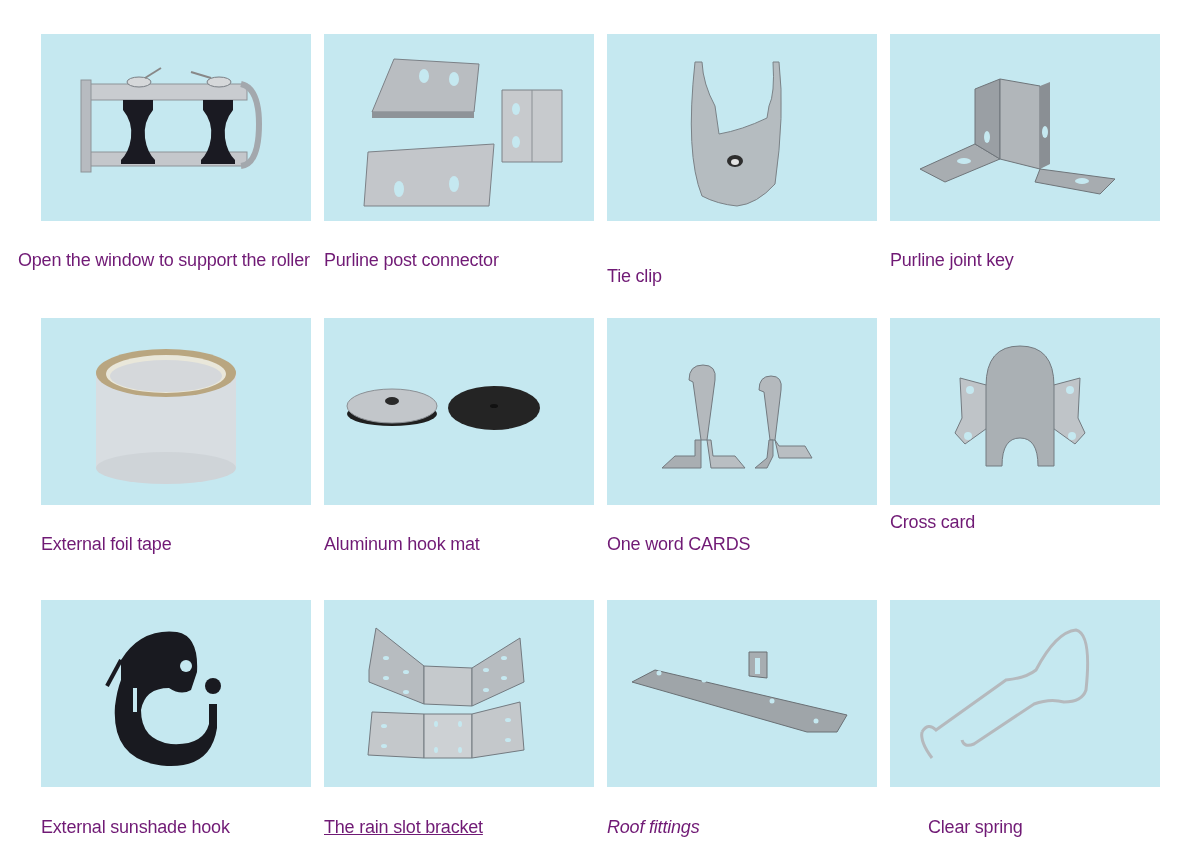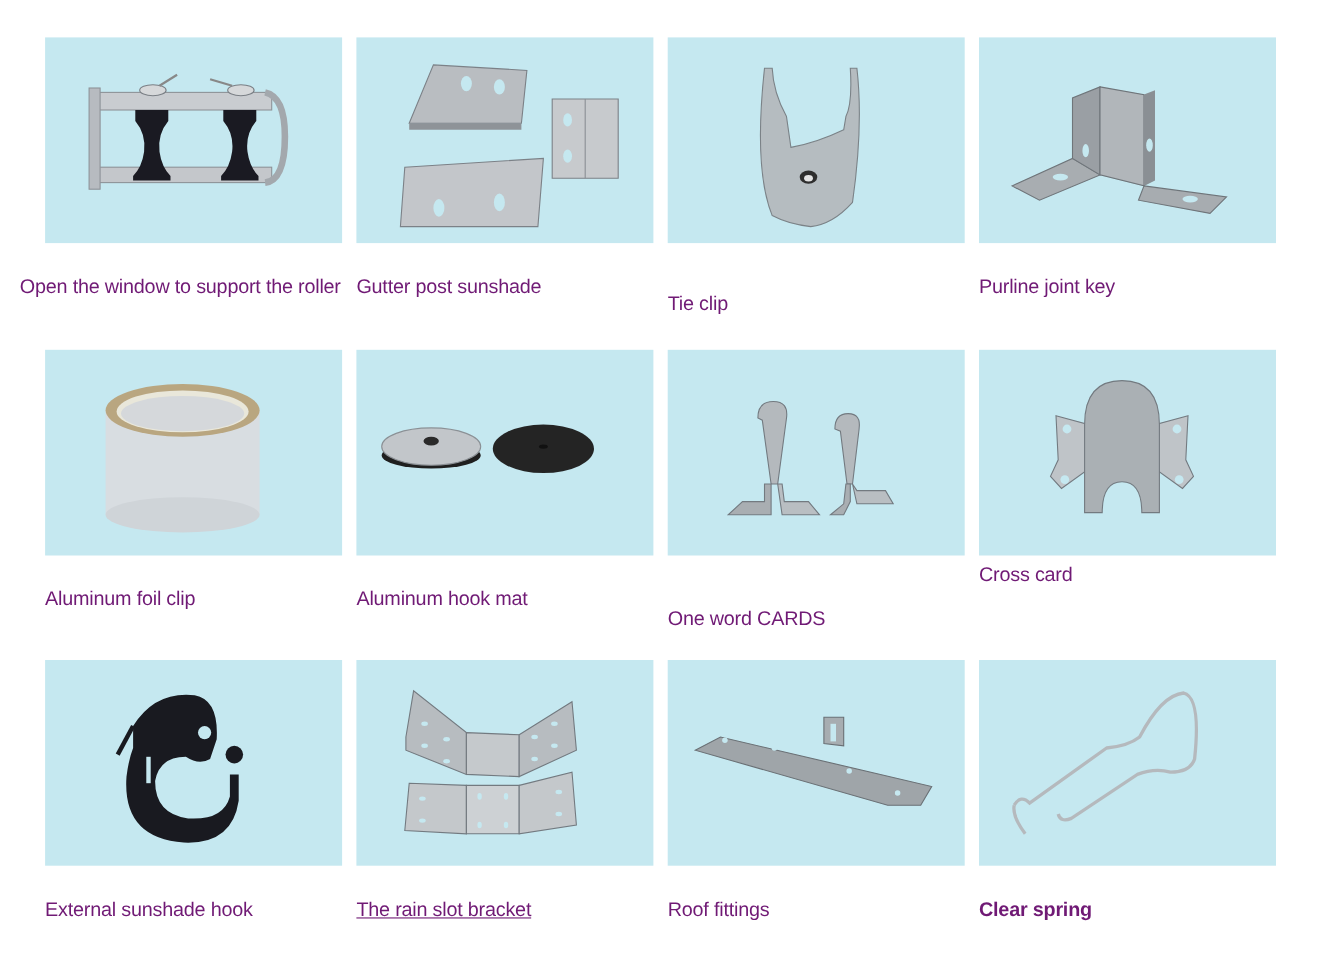--- a/index.html
+++ b/index.html
@@ -39,21 +39,21 @@
       <ellipse cx="130" cy="45" rx="5" ry="7" fill="#c5e8f0"></ellipse>
       <polygon points="44,118 170,110 165,172 40,172" fill="#c3c6ca" stroke="#7c8187"></polygon>
       <ellipse cx="75" cy="155" rx="5" ry="8" fill="#c5e8f0"></ellipse>
       <ellipse cx="130" cy="150" rx="5" ry="8" fill="#c5e8f0"></ellipse>
       <polygon points="178,56 238,56 238,128 178,128" fill="#c7cacd" stroke="#7c8187"></polygon>
       <line x1="208" y1="56" x2="208" y2="128" stroke="#8a8f94"></line>
       <ellipse cx="192" cy="75" rx="4" ry="6" fill="#c5e8f0"></ellipse>
       <ellipse cx="192" cy="108" rx="4" ry="6" fill="#c5e8f0"></ellipse>
     </svg>
   </div>
-  <div class="caption" style="left:324px;top:250px;width:270px;">Gutter post sunshade</div>
+  <div class="caption" style="left:324px;top:250px;width:270px;">Purline post connector</div>
 </div>
 
 <div class="cell">
   <div class="panel" style="left:607px;top:34px;width:270px;height:187px;">
     <svg viewBox="0 0 270 187">
       <path d="M88 28 L95 28 Q96 50 108 72 L112 100 Q135 96 160 84 L162 72 Q168 60 166 28 L172 28 Q178 80 168 150 Q150 170 130 172 Q110 170 95 162 Q78 120 88 28z" fill="#b5bcc0" stroke="#7b8287"></path>
       <ellipse cx="128" cy="127" rx="8" ry="6" fill="#2e2e2e"></ellipse>
       <ellipse cx="128" cy="128" rx="4" ry="3" fill="#e4e4e4"></ellipse>
     </svg>
   </div>
@@ -80,21 +80,21 @@
 <div class="cell">
   <div class="panel" style="left:41px;top:318px;width:270px;height:187px;">
     <svg viewBox="0 0 270 187">
       <rect x="55" y="55" width="140" height="95" fill="#d8dde1"></rect>
       <ellipse cx="125" cy="150" rx="70" ry="16" fill="#cfd4d8"></ellipse>
       <ellipse cx="125" cy="55" rx="70" ry="24" fill="#b9a680"></ellipse>
       <ellipse cx="125" cy="56" rx="60" ry="19" fill="#e9e7da"></ellipse>
       <ellipse cx="125" cy="58" rx="56" ry="16" fill="#d5d8db"></ellipse>
     </svg>
   </div>
-  <div class="caption" style="left:41px;top:534px;width:270px;">Aluminum foil clip</div>
+  <div class="caption" style="left:41px;top:534px;width:270px;">External foil tape</div>
 </div>
 
 <div class="cell">
   <div class="panel" style="left:324px;top:318px;width:270px;height:187px;">
     <svg viewBox="0 0 270 187">
       <ellipse cx="68" cy="96" rx="45" ry="12" fill="#1f1f1f"></ellipse>
       <ellipse cx="68" cy="88" rx="45" ry="17" fill="#c2c6ca" stroke="#8b9095"></ellipse>
       <ellipse cx="68" cy="83" rx="7" ry="4" fill="#2a2a2a"></ellipse>
       <ellipse cx="170" cy="90" rx="46" ry="22" fill="#242424"></ellipse>
       <ellipse cx="170" cy="88" rx="4" ry="2" fill="#111"></ellipse>
@@ -107,21 +107,21 @@
   <div class="panel" style="left:607px;top:318px;width:270px;height:187px;">
     <svg viewBox="0 0 270 187">
       <path d="M82 62 q0 -15 14 -15 q14 0 12 15 l-8 60 l-6 0 l-8 -58z" fill="#b4b9bd" stroke="#737a80"></path>
       <polygon points="94,122 94,150 55,150 68,138 88,138 88,122" fill="#a9aeb2" stroke="#737a80"></polygon>
       <polygon points="100,122 104,150 138,150 128,138 106,138 104,122" fill="#b9bec2" stroke="#737a80"></polygon>
       <path d="M152 72 q0 -14 12 -14 q12 0 10 14 l-6 50 l-5 0 l-6 -48z" fill="#b4b9bd" stroke="#737a80"></path>
       <polygon points="162,122 160,140 148,150 160,150 166,138 166,122" fill="#a9aeb2" stroke="#737a80"></polygon>
       <polygon points="168,122 172,140 205,140 198,128 172,128" fill="#b9bec2" stroke="#737a80"></polygon>
     </svg>
   </div>
-  <div class="caption" style="left:607px;top:534px;width:270px;margin-top:18px;">One word CARDS</div>
+  <div class="caption" style="left:607px;top:534px;width:270px;">One word CARDS</div>
 </div>
 
 <div class="cell">
   <div class="panel" style="left:890px;top:318px;width:270px;height:187px;">
     <svg viewBox="0 0 270 187">
       <polygon points="70,60 100,68 100,108 75,126 65,115 72,100" fill="#bfc4c8" stroke="#737a80"></polygon>
       <polygon points="190,60 160,68 160,108 185,126 195,115 188,100" fill="#bfc4c8" stroke="#737a80"></polygon>
       <path d="M96 68 q0 -40 34 -40 q34 0 34 40 l0 80 l-16 0 q0 -28 -18 -28 q-18 0 -18 28 l-16 0z" fill="#aab0b4" stroke="#737a80"></path>
       <circle cx="80" cy="72" r="4" fill="#c5e8f0"></circle>
       <circle cx="180" cy="72" r="4" fill="#c5e8f0"></circle>
@@ -184,24 +184,24 @@
       <polygon points="142,52 160,52 160,78 142,76" fill="#a7adb1" stroke="#6a7075"></polygon>
       <rect x="148" y="58" width="5" height="16" fill="#c5e8f0"></rect>
       <g fill="#c5e8f0">
           <circle cx="52" cy="73" r="2.5"></circle>
           <circle cx="97" cy="80" r="2.5"></circle>
           <circle cx="165" cy="101" r="2.5"></circle>
           <circle cx="209" cy="121" r="2.5"></circle>
         </g>
     </svg>
   </div>
-  <div class="caption" style="left:607px;top:817px;width:270px;">Roof fittings</div>
+  <div class="caption" style="left:607px;top:817px;width:270px;font-style:italic;">Roof fittings</div>
 </div>
 
 <div class="cell">
   <div class="panel" style="left:890px;top:600px;width:270px;height:187px;">
     <svg viewBox="0 0 270 187">
       <path d="M32 132 q6 -10 14 -2 l70 -50 q20 -2 30 -10 q20 -38 40 -40 q16 4 10 60 q-4 12 -22 12 q-14 -4 -30 2 l-60 40 q-10 4 -12 -4" fill="none" stroke="#b5b9bd" stroke-width="3"></path>
       <path d="M32 132 q-2 10 10 26" fill="none" stroke="#b5b9bd" stroke-width="3"></path>
     </svg>
   </div>
-  <div class="caption" style="left:890px;top:817px;width:270px;font-weight:bold;">Clear spring</div>
+  <div class="caption" style="left:928px;top:817px;width:270px;">Clear spring</div>
 </div>
 
 </body></html>

